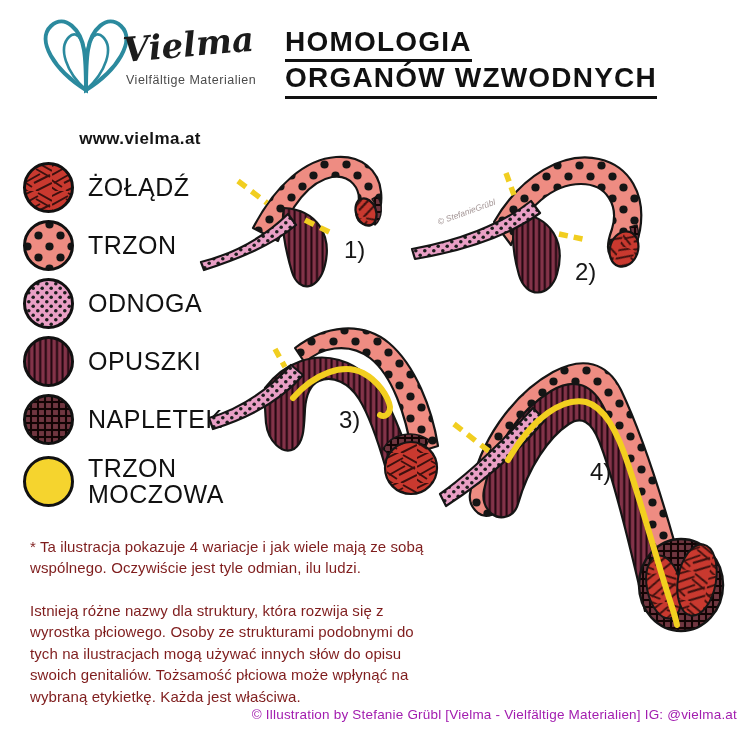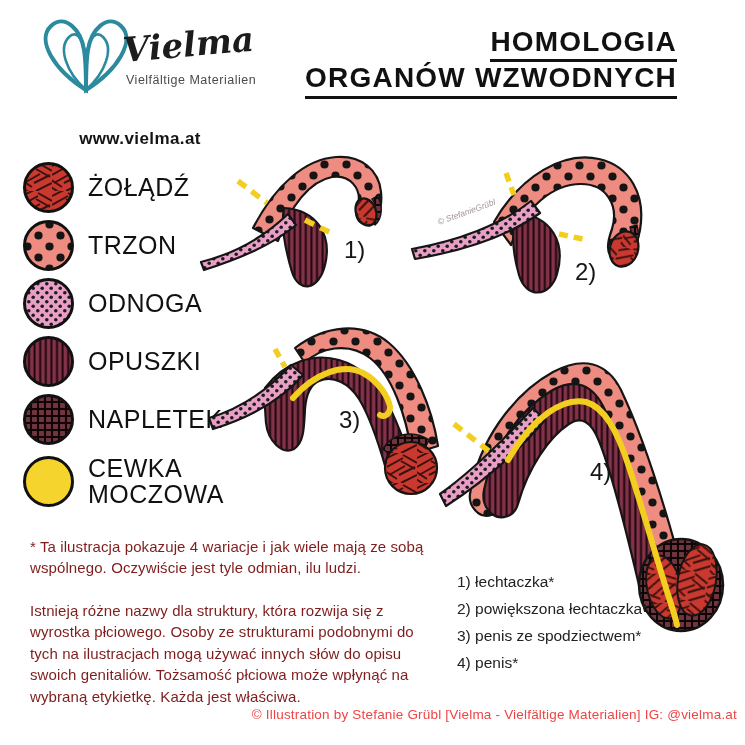--- a/index.html
+++ b/index.html
@@ -2,39 +2,39 @@
 <html><head>
 <meta charset="utf-8">
 <style>
   html,body{margin:0;padding:0;background:#fff;}
   .poster{position:relative;width:745px;height:745px;background:#ffffff;overflow:hidden;
           font-family:"Liberation Sans",sans-serif;color:#111;}
   .abs{position:absolute;}
   
   .logo-url{position:absolute;left:20px;top:92px;width:240px;text-align:center;
             font-size:17px;font-weight:700;letter-spacing:.4px;color:#141414;margin-top:37px;}
-  .title{position:absolute;left:285px;top:26px;width:392px;text-align:right;line-height:1.12;}
+  .title{position:absolute;left:285px;top:26px;width:392px;text-align:left;line-height:1.12;}
   .title span{display:inline-block;font-size:28px;font-weight:800;letter-spacing:1.2px;
               border-bottom:3px solid #111;padding-bottom:2px;}
   
   .legend{position:absolute;left:22px;top:161px;display:flex;flex-direction:column;gap:5px;}
   .legend-row{display:flex;align-items:center;gap:13px;height:53px;}
   .legend-row.tall{height:60px;}
   .legend-label{font-size:25px;font-weight:400;letter-spacing:.5px;line-height:1.05;width:180px;}
   
   .fig-num{position:absolute;font-size:24px;font-weight:400;color:#161616;}
   
   .notes{position:absolute;left:30px;top:536px;width:414px;font-size:15px;line-height:1.43;
          color:#7f1d1d;letter-spacing:.1px;}
   .notes p{margin:0 0 21px 0;}
   
   .varlist{position:absolute;left:457px;top:568px;font-size:15.5px;color:#222;}
   .varlist div{line-height:27px;}
   
-  .copyright{position:absolute;right:8px;top:707px;font-size:13.5px;color:#ef4444;letter-spacing:.2px;}
+  .copyright{position:absolute;right:8px;top:707px;font-size:13.5px;color:#a21caf;letter-spacing:.2px;}
   svg{display:block;}
 </style>
 </head>
 <body>
 
 <div class="poster">
 
   <svg class="abs" style="left:20px;top:6px;" width="250" height="92" viewBox="0 0 250 92">
     <g fill="none" stroke="#2b8a9e" stroke-linecap="round">
       <path stroke-width="4" d="M66,84 C34,64 16,34 31,20 C45,7 61,24 64,44 C66,56 66,70 66,84 Z"></path>
@@ -114,21 +114,21 @@
       <svg width="53" height="53" viewBox="0 0 53 53">
         <circle cx="26.5" cy="26.5" r="24" fill="url(#pat-skin)" stroke="#111" stroke-width="3"></circle>
       </svg>
       <div class="legend-label">NAPLETEK</div>
     </div>
 
     <div class="legend-row tall">
       <svg width="53" height="53" viewBox="0 0 53 53">
         <circle cx="26.5" cy="26.5" r="24" fill="#f5d42e" stroke="#111" stroke-width="3"></circle>
       </svg>
-      <div class="legend-label">CEWKA MOCZOWA</div>
+      <div class="legend-label">TRZON MOCZOWA</div>
     </div>
   </div>
 
   <svg class="abs" style="left:198px;top:126px;" width="210" height="175" viewBox="0 0 210 175">
     <g stroke="#151515" stroke-width="2.2" stroke-linejoin="round">
       <path d="M55,102 C78,58 108,33 138,31 C163,29 181,44 183,66 C185,84 177,99 167,98 C159,97 156,88 160,79 C164,63 152,48 134,51 C112,55 92,80 80,115 Z" fill="url(#pat-shaft)"></path>
       <path d="M179,70 C185,78 185,92 177,99 L171,95 C178,89 179,79 174,73 Z" fill="url(#pat-skin)" stroke-width="1.4"></path>
       <ellipse cx="168" cy="86" rx="10" ry="14" transform="rotate(-20 168 86)" fill="url(#pat-glans)"></ellipse>
       <path d="M86,82 C120,84 134,110 127,139 C121,164 101,168 94,146 C86,119 83,97 86,82 Z" fill="url(#pat-bulb)"></path>
       <path d="M3,136 C35,128 65,112 90,88 L98,99 C73,120 40,133 6,144 Z" fill="url(#pat-crus)"></path>
@@ -183,22 +183,16 @@
     <path d="M70,128 C95,85 125,65 148,70 C166,75 179,98 191,135 C205,178 221,235 233,272 C236,281 238,288 239,293" fill="none" stroke="#f2cf1f" stroke-width="6" stroke-linecap="round"></path>
     <line x1="16" y1="92" x2="52" y2="120" stroke="#f1ce20" stroke-width="5.5" stroke-dasharray="10 7"></line>
   </svg>
   <div class="fig-num" style="left:590px;top:458px;">4)</div>
 
   <div class="notes">
     <p>* Ta ilustracja pokazuje 4 wariacje i jak wiele mają ze sobą wspólnego. Oczywiście jest tyle odmian, ilu ludzi.</p>
     <p>Istnieją różne nazwy dla struktury, która rozwija się z wyrostka płciowego. Osoby ze strukturami podobnymi do tych na ilustracjach mogą używać innych słów do opisu swoich genitaliów. Tożsamość płciowa może wpłynąć na wybraną etykietkę. Każda jest właściwa.</p>
   </div>
 
-  <div class="varlist">
-    <div>1) łechtaczka*</div>
-    <div>2) powiększona łechtaczka*</div>
-    <div>3) penis ze spodziectwem*</div>
-    <div>4) penis*</div>
-  </div>
 
   <div class="copyright">© Illustration by Stefanie Grübl [Vielma - Vielfältige Materialien] IG: @vielma.at</div>
 
 </div>
 
 </body></html>

